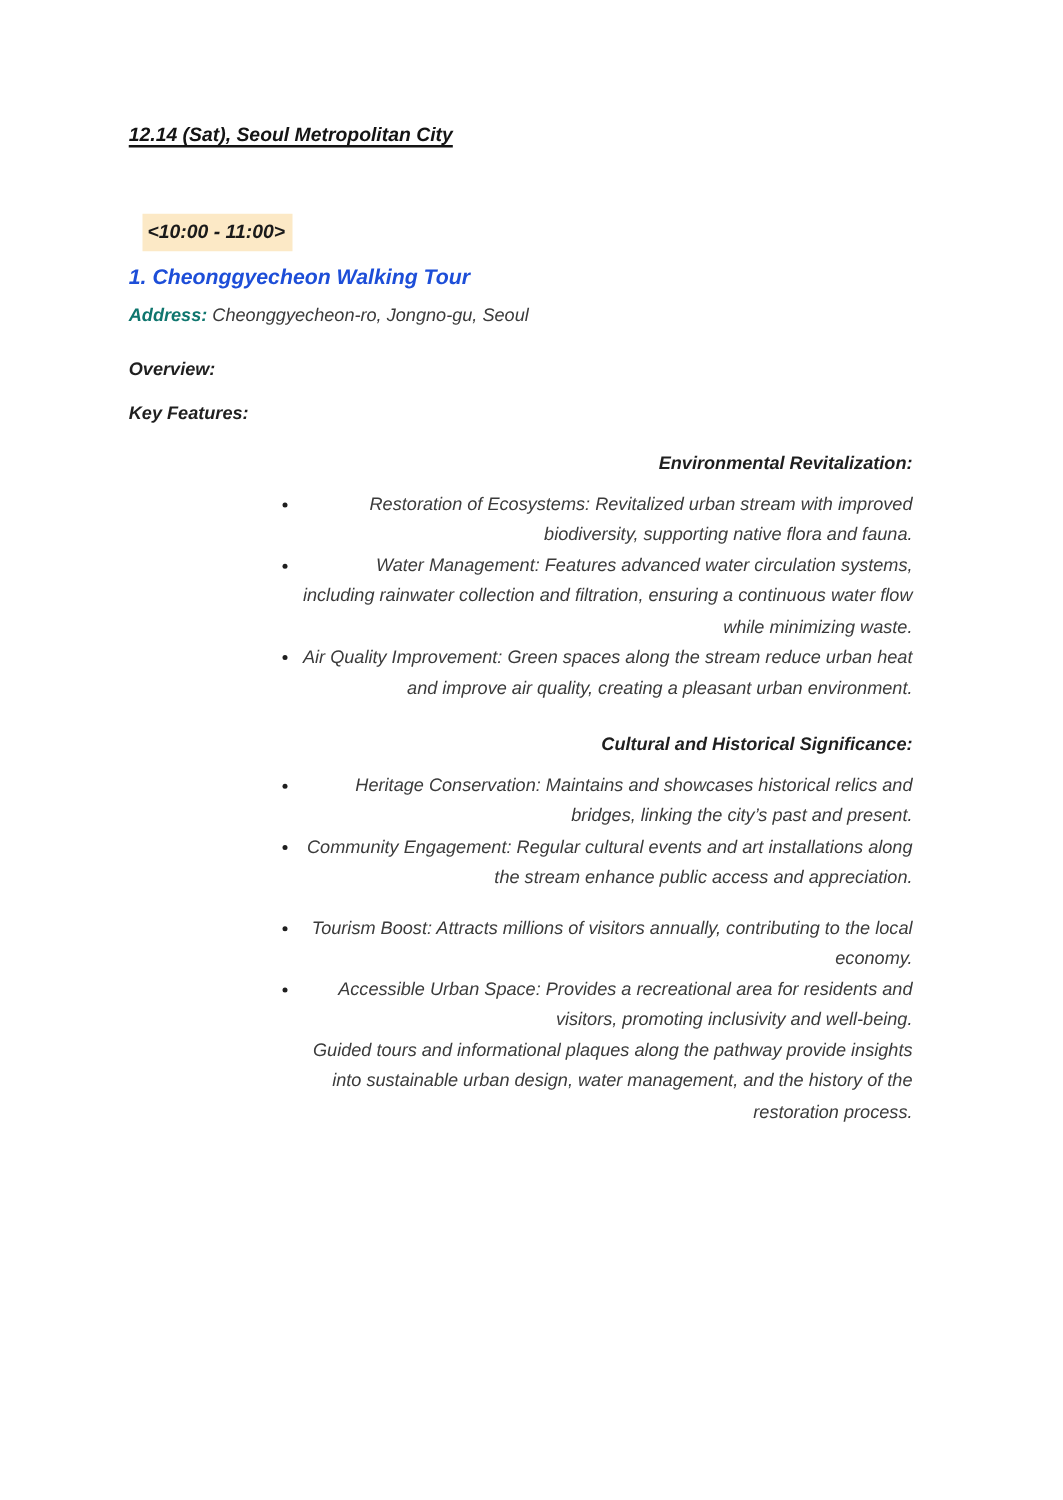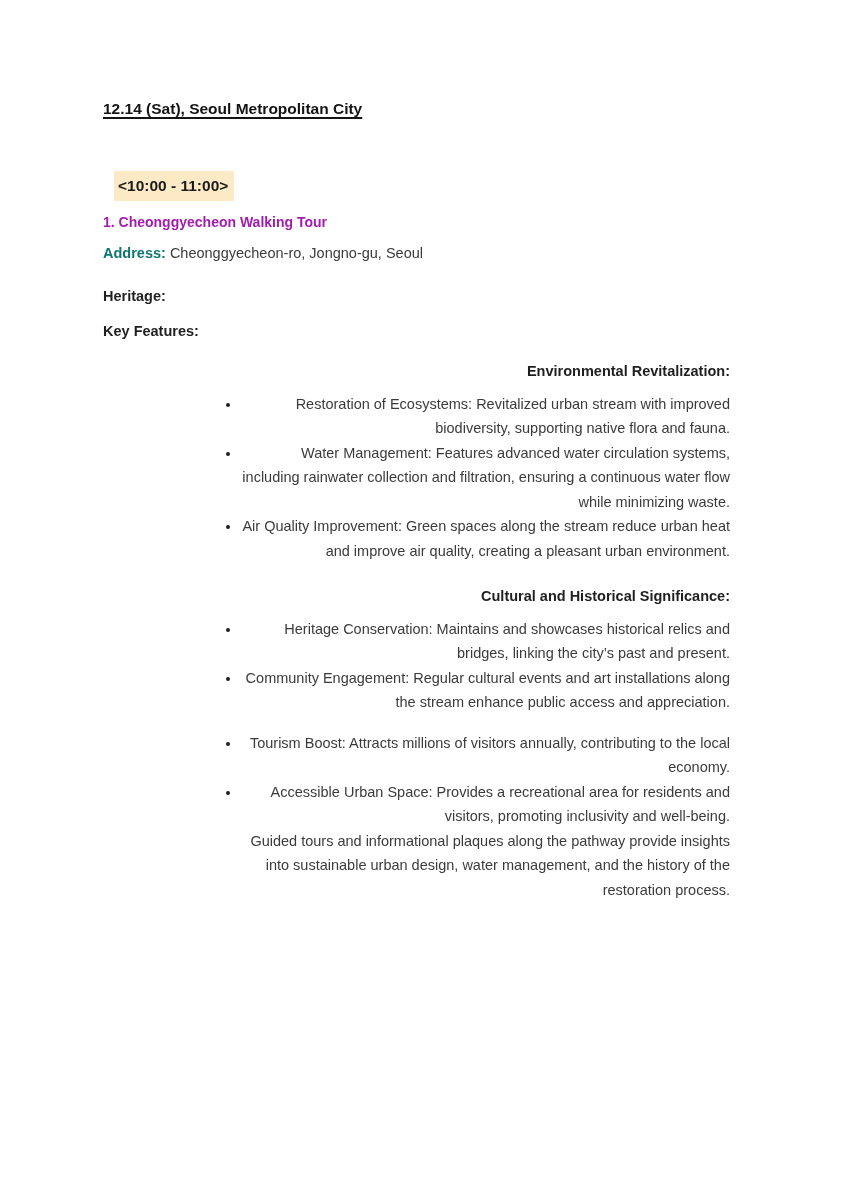--- a/index.html
+++ b/index.html
@@ -1,15 +1,15 @@
 <!DOCTYPE html>
 <html><head>
 <meta charset="utf-8">
 <style>
-  * { box-sizing: border-box; }
+  * { box-sizing: border-box; font-style: italic; }
   html, body {
     margin: 0;
     padding: 0;
     background: #ffffff;
   }
   body {
     width: 850px;
     height: 1200px;
     font-family: "Liberation Sans", "DejaVu Sans", sans-serif;
     color: #3b3b3b;
@@ -37,23 +37,23 @@
   }
   .time-highlight {
     display: inline-block;
     font-size: 15.5px;
     font-weight: bold;
     color: #1a1a1a;
     line-height: 24px;
     padding: 3px 6px 3px 4px;
   }
   .tour-heading {
-    font-size: 14px;
+    font-size: 17px;
     font-weight: bold;
-    color: #a21caf;
+    color: #1d4ed8;
     line-height: 28px;
     margin: 7px 0 0 0;
   }
   .address-line {
     margin: 5px 0 0 0;
     font-size: 14.5px;
     line-height: 24px;
   }
   .bold-label {
     font-weight: bold;
@@ -117,21 +117,21 @@
   <p class="time-slot-row">
     <span class="time-highlight" style="background: rgb(252, 233, 198);">&lt;10:00 - 11:00&gt;</span>
   </p>
 
   <h2 class="tour-heading">1. Cheonggyecheon Walking Tour</h2>
 
   <p class="address-line">
     <span class="bold-label">Address:</span><span> Cheonggyecheon-ro, Jongno-gu, Seoul</span>
   </p>
 
-  <p class="overview-label">Heritage:</p>
+  <p class="overview-label">Overview:</p>
 
 
   <p class="key-features-label">Key Features:</p>
 
   <div id="sections-host">
   <div class="feature-section">
     <p class="feature-heading">Environmental Revitalization:</p>
     <ul class="bullet-list">
           <li>Restoration of Ecosystems: Revitalized urban stream with improved biodiversity, supporting native flora and fauna.</li>
           <li>Water Management: Features advanced water circulation systems, including rainwater collection and filtration, ensuring a continuous water flow while minimizing waste.</li>

